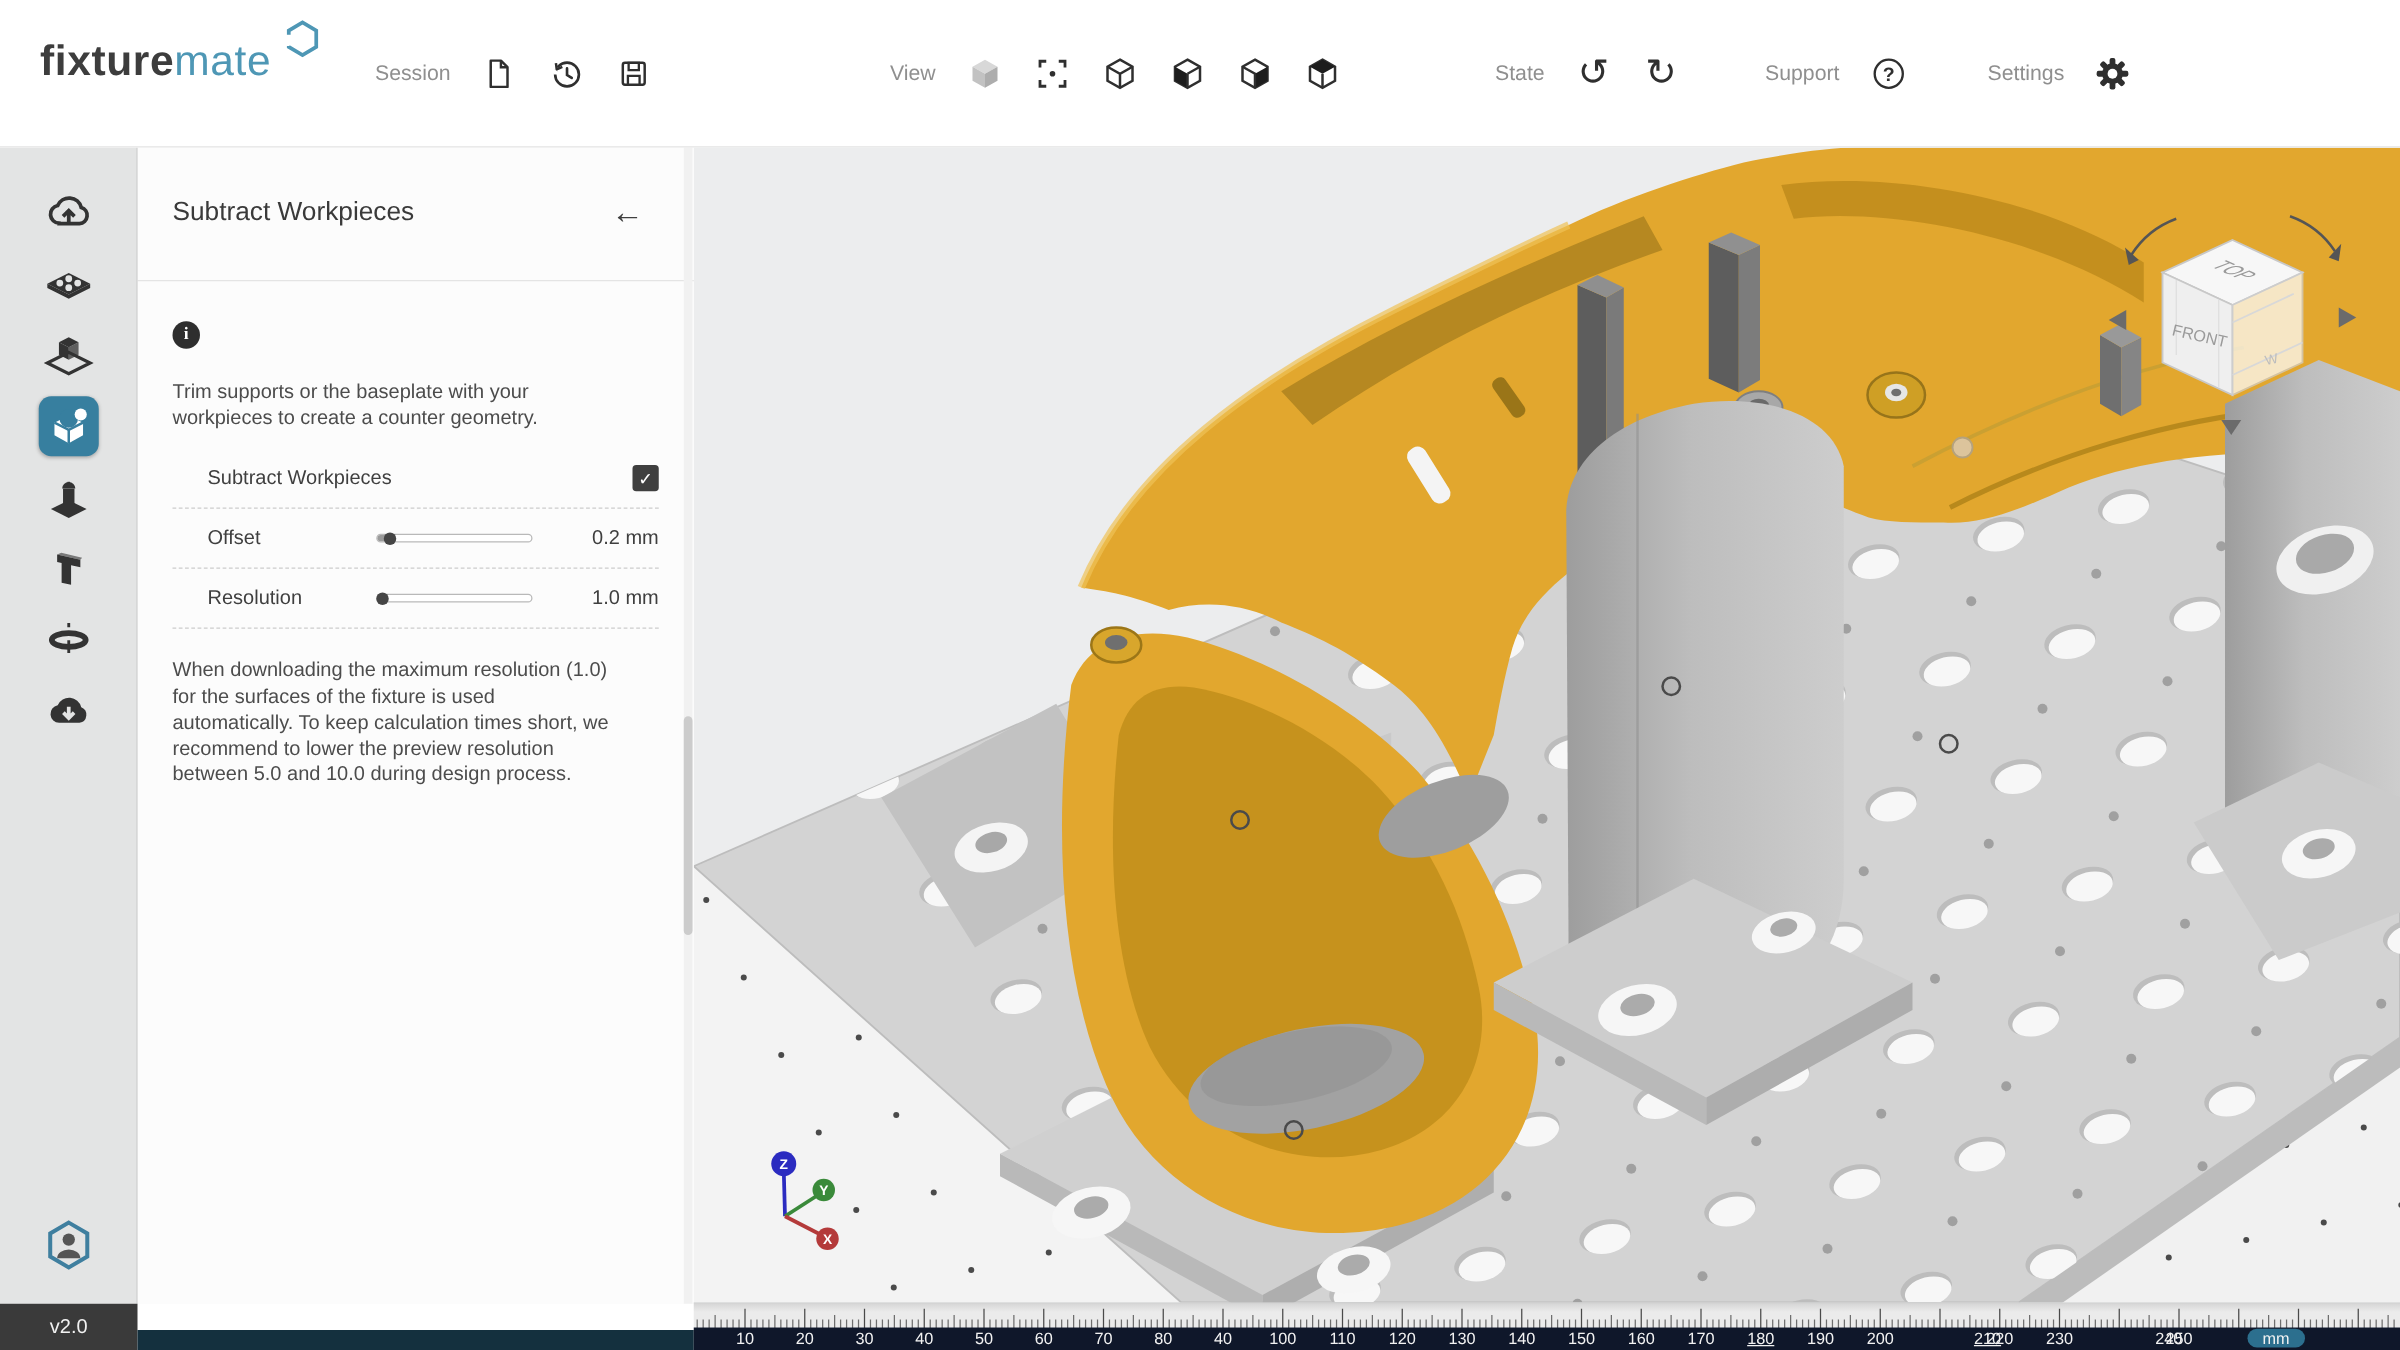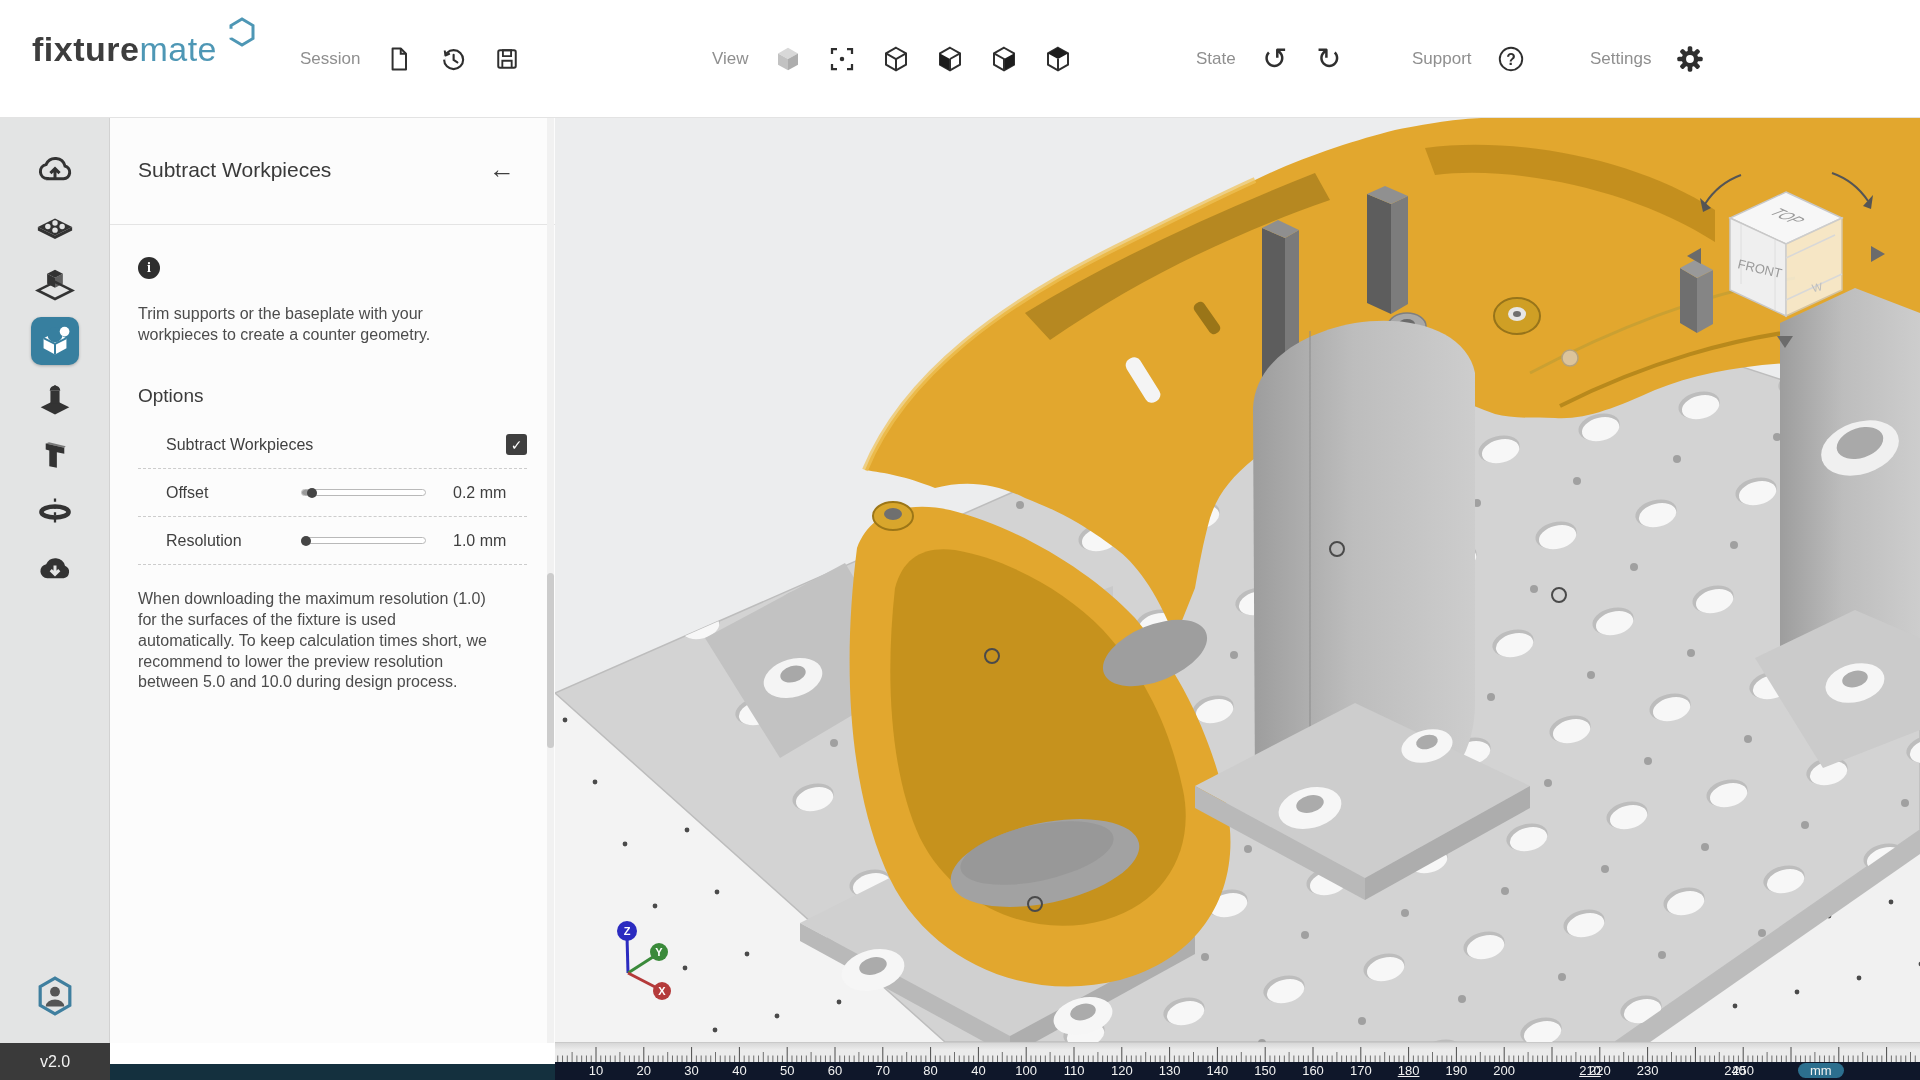--- a/index.html
+++ b/index.html
@@ -51,21 +51,21 @@
   .opt-rows { margin-top:14px; }
   .opt-row { height:48px; display:flex; align-items:center; border-bottom:1px dashed #cccccc; padding-left:28px; }
   .opt-label { font-size:16px; color:#3f3f3f; flex:0 0 135px; }
   .checkbox { margin-left:auto; width:21px; height:21px; background:#3f3f3f; border-radius:3px; color:#fff;
               display:flex; align-items:center; justify-content:center; font-size:14px; cursor:pointer; }
   .slider { position:relative; width:125px; height:7px; border:1px solid #b9b9b9; border-radius:4px;
             background:#fff; margin-left:0; cursor:pointer; }
   .slider .fill { position:absolute; left:0; top:0; bottom:0; background:#9a9a9a; border-radius:4px 0 0 4px; }
   .slider .thumb { position:absolute; top:50%; width:10px; height:10px; border-radius:50%; background:#454545;
                    transform:translate(-50%,-50%); }
-  .opt-value { margin-left:auto; font-size:16px; color:#3f3f3f; width:74px; text-align:left; }
+  .opt-value { margin-left:auto; font-size:16px; color:#3f3f3f; width:74px; text-align:right; }
   .note { margin-top:24px; width:352px; font-size:16px; line-height:1.30; color:#4c4c4c; }
   .panel-scroll { position:absolute; right:1px; top:0; width:7px; height:925px; background:#f1f1f1; }
   .panel-scroll .thumb { position:absolute; left:0; width:7px; top:455px; height:175px; background:#cccccc; border-radius:4px; cursor:pointer; }
 
   
   .viewport { position:absolute; left:555px; top:118px; width:1365px; height:924px; background:#ecedee; z-index:10; }
   .viewport svg { display:block; }
 
   
   .ruler { position:absolute; left:555px; top:1042px; width:1365px; height:38px; z-index:28; }
@@ -268,21 +268,20 @@
   <div class="bottom-navy"></div>
 
   <div class="panel">
     <div class="panel-header">
       <div class="panel-title">Subtract Workpieces</div>
       <div class="back-arrow">←</div>
     </div>
     <div class="panel-body">
       <div class="info-icon">i</div>
       <div class="desc">Trim supports or the baseplate with your workpieces to create a counter geometry.</div>
-      <div class="opts-head">Options</div>
       <div class="opt-rows">
         <div class="opt-row">
           <span class="opt-label" style="flex:1">Subtract Workpieces</span>
           <span class="checkbox" id="subtract-checkbox">✓</span>
         </div>
         <div class="opt-row">
           <span class="opt-label">Offset</span>
           <span class="slider" id="slider-offset">
               <span class="fill" style="width: 8%;"></span>
               <span class="thumb" style="left: 8%;"></span>

